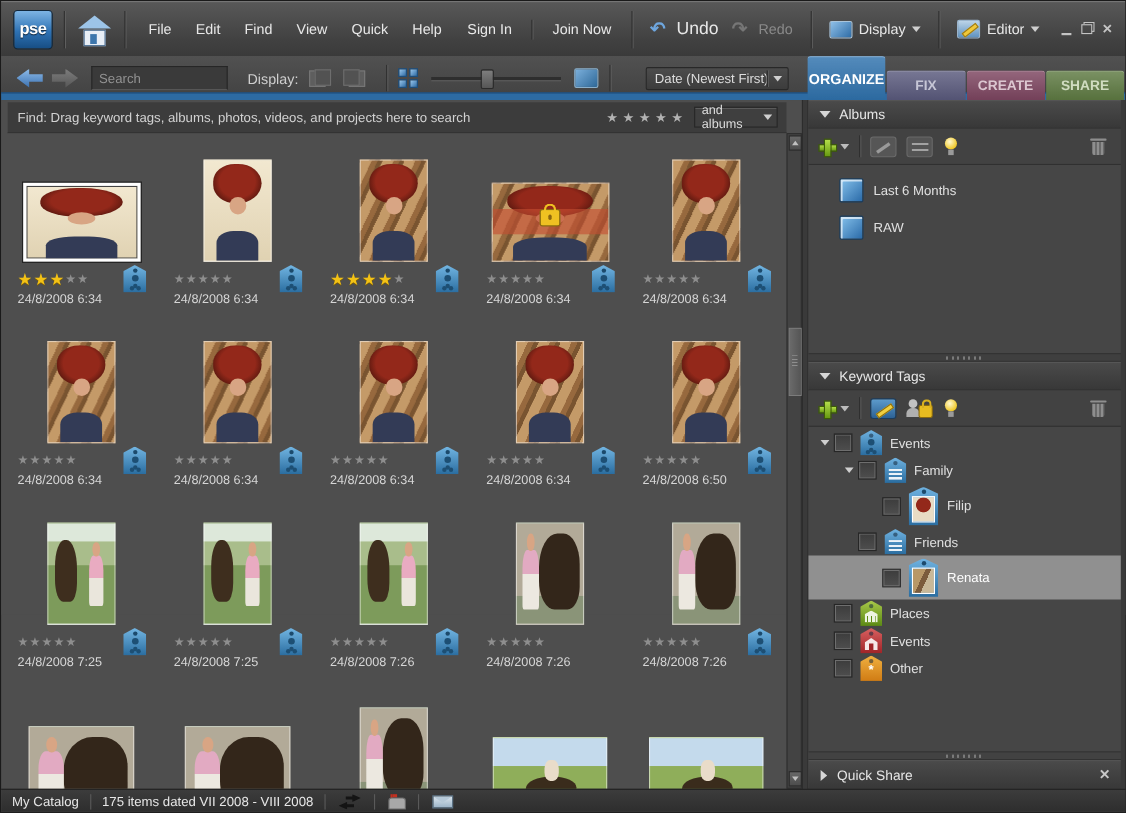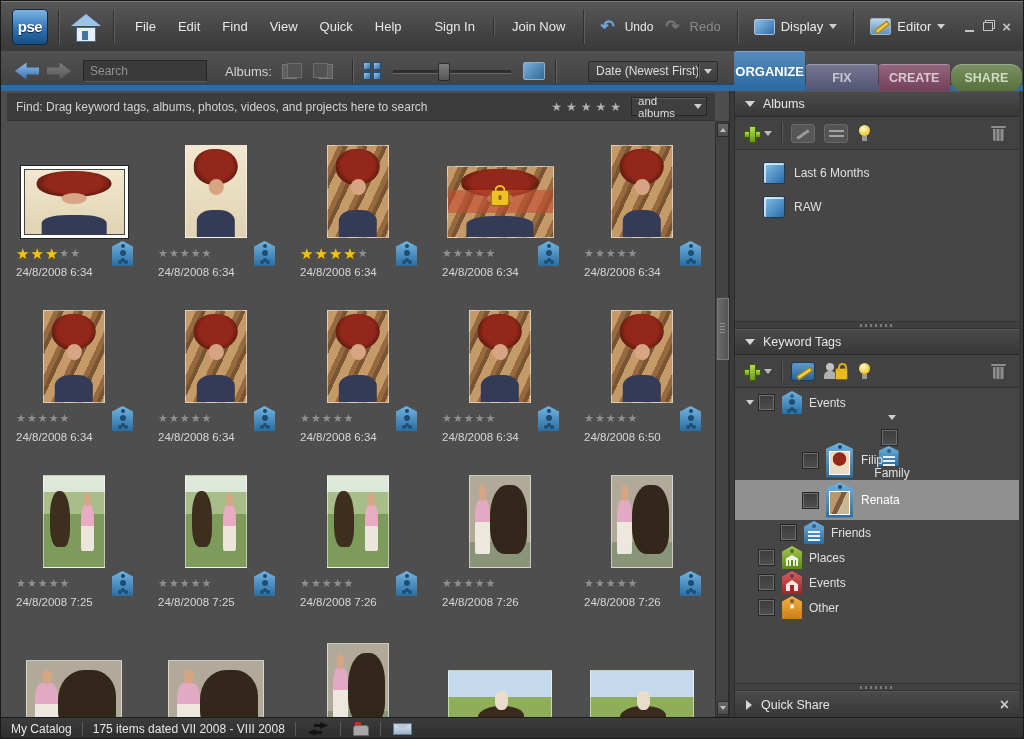--- a/index.html
+++ b/index.html
@@ -17,21 +17,21 @@
   .home-btn{width:34px;height:30px;position:relative;display:flex;align-items:flex-end;justify-content:center;}
   .home-roof{position:absolute;top:2px;left:50%;transform:translateX(-50%);width:0;height:0;
     border-left:15px solid transparent;border-right:15px solid transparent;border-bottom:12px solid #9cc4e8;}
   .home-body{width:18px;height:13px;background:#e8eef6;border:1px solid #4a6c90;position:relative;}
   .home-door{position:absolute;left:5px;top:3px;width:6px;height:9px;background:#3d76ac;}
   .menu-item{padding:4px 9px;margin:0 2px;color:#e8e8e8;font-size:13px;cursor:default;}
   .mb-right{margin-left:auto;display:flex;align-items:center;}
   .link-btn{color:#e8e8e8;font-size:13px;padding:4px 8px;}
   .undo-glyph{font-size:17px;font-weight:bold;color:#6ea6de;margin-right:4px;}
   .redo-glyph{font-size:17px;font-weight:bold;color:#767676;margin-right:4px;}
-  .undo-lbl{color:#e8e8e8;font-size:12px;}
+  .undo-lbl{color:#e8e8e8;font-size:16px;}
   .redo-lbl{color:#8a8a8a;font-size:13px;}
   .ddl{display:flex;align-items:center;gap:6px;padding:4px 6px;font-size:13px;color:#e8e8e8;}
   .monitor-icon{width:19px;height:14px;border:1px solid #a9c4da;border-radius:2px;
     background:linear-gradient(135deg,#8fc0e8,#2e6ca6);}
   .editor-icon{width:19px;height:15px;border:1px solid #9ab4cc;border-radius:2px;position:relative;
     background:linear-gradient(180deg,#bcd4e8,#5f92c0);overflow:hidden;}
   .editor-pencil{position:absolute;left:3px;top:6px;width:14px;height:3px;background:#f0c838;transform:rotate(-38deg);border:1px solid #9a7818;}
   .dd-caret{width:0;height:0;border-left:4px solid transparent;border-right:4px solid transparent;border-top:5px solid #cfcfcf;}
   .winbtns{display:flex;align-items:center;gap:9px;margin:0 12px 0 14px;}
   .wb-min{width:9px;height:2px;background:#c4c4c4;margin-top:8px;}
@@ -290,21 +290,21 @@
         <span class="wb-restore"></span>
         <span class="wb-close">×</span>
       </span>
     </div>
   </div>
 
   <div class="toolbar">
     <span class="nav-arrow nav-back"></span>
     <span class="nav-arrow nav-fwd"></span>
     <input class="search-input" type="text" placeholder="Search" style="">
-    <span class="rotate-lbl">Albums:</span>
+    <span class="rotate-lbl">Display:</span>
     <span class="rot-btn">
         <span class="rot-a"></span>
         <span class="rot-b"></span>
       </span>
     <span class="rot-btn flip">
         <span class="rot-a"></span>
         <span class="rot-b"></span>
       </span>
     <span class="tsep"></span>
     <span class="grid-icon">
@@ -327,21 +327,21 @@
     <span class="details-wrap">
       <span class="checkbox">✓</span>
       <span>Details</span>
     </span>
   </div>
 
   <div class="tabs" id="tabs">
       <div class="tab active" style="background: linear-gradient(rgba(255, 255, 255, 0.18), rgba(0, 0, 0, 0.08)), rgb(47, 114, 173); color: rgb(255, 255, 255);">ORGANIZE</div>
       <div class="tab" style="background: linear-gradient(rgba(255, 255, 255, 0.18), rgba(0, 0, 0, 0.08)), rgb(90, 90, 125); color: rgb(198, 198, 214);">FIX</div>
       <div class="tab" style="background: linear-gradient(rgba(255, 255, 255, 0.18), rgba(0, 0, 0, 0.08)), rgb(125, 69, 96); color: rgb(220, 198, 208);">CREATE</div>
-      <div class="tab" style="background: linear-gradient(rgba(255, 255, 255, 0.18), rgba(0, 0, 0, 0.08)), rgb(94, 122, 66); color: rgb(208, 220, 192); border-radius: 11px;">SHARE</div>
+      <div class="tab" style="background: linear-gradient(rgba(255, 255, 255, 0.18), rgba(0, 0, 0, 0.08)), rgb(94, 122, 66); color: rgb(208, 220, 192);">SHARE</div>
     </div>
 
   <div class="content">
 
     <div class="findbar">
       <span class="txt">Find: Drag keyword tags, albums, photos, videos, and projects here to search</span>
       <span class="find-stars" id="find-stars">
           <span>★</span>
           <span>★</span>
           <span>★</span>
@@ -756,53 +756,53 @@
             <div class="tag-row" style="padding-left: 8px;">
               <span class="tree-slot">
                 <span class="tree-tri"></span>
               </span>
               <span class="tree-cb"></span>
               <span class="kt-tag kt-blue">
                 <span class="g-person"></span>
               </span>
               <span class="tag-label">Events</span>
             </div>
-            <div class="tag-row" style="padding-left: 30px; flex-direction: column;">
+            <div class="tag-row" style="padding-left: 30px;">
               <span class="tree-slot">
                 <span class="tree-tri"></span>
               </span>
               <span class="tree-cb"></span>
               <span class="kt-tag kt-blue">
                 <span class="g-stripes"></span>
               </span>
               <span class="tag-label">Family</span>
             </div>
             <div class="tag-row tall" style="padding-left: 52px;">
               <span class="tree-slot"></span>
               <span class="tree-cb"></span>
               <span class="kt-photo">
                 <span class="ph mini-filip"></span>
               </span>
               <span class="tag-label">Filip</span>
             </div>
+            <div class="tag-row" style="padding-left: 30px;">
+              <span class="tree-slot"></span>
+              <span class="tree-cb"></span>
+              <span class="kt-tag kt-blue">
+                <span class="g-stripes"></span>
+              </span>
+              <span class="tag-label">Friends</span>
+            </div>
             <div class="tag-row tall selected" style="padding-left: 52px;">
               <span class="tree-slot"></span>
               <span class="tree-cb"></span>
               <span class="kt-photo">
                 <span class="ph mini-renata"></span>
               </span>
               <span class="tag-label">Renata</span>
-            </div>
-            <div class="tag-row" style="padding-left: 30px;">
-              <span class="tree-slot"></span>
-              <span class="tree-cb"></span>
-              <span class="kt-tag kt-blue">
-                <span class="g-stripes"></span>
-              </span>
-              <span class="tag-label">Friends</span>
             </div>
             <div class="tag-row" style="padding-left: 8px;">
               <span class="tree-slot"></span>
               <span class="tree-cb"></span>
               <span class="kt-tag kt-green">
                 <span class="g-bank"></span>
               </span>
               <span class="tag-label">Places</span>
             </div>
             <div class="tag-row" style="padding-left: 8px;">

